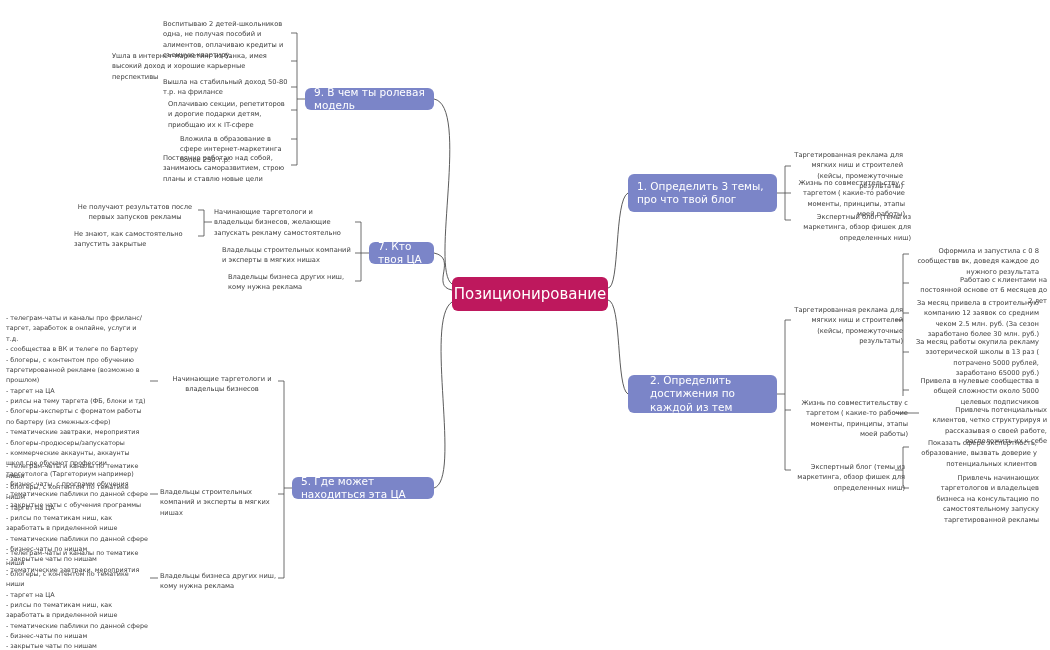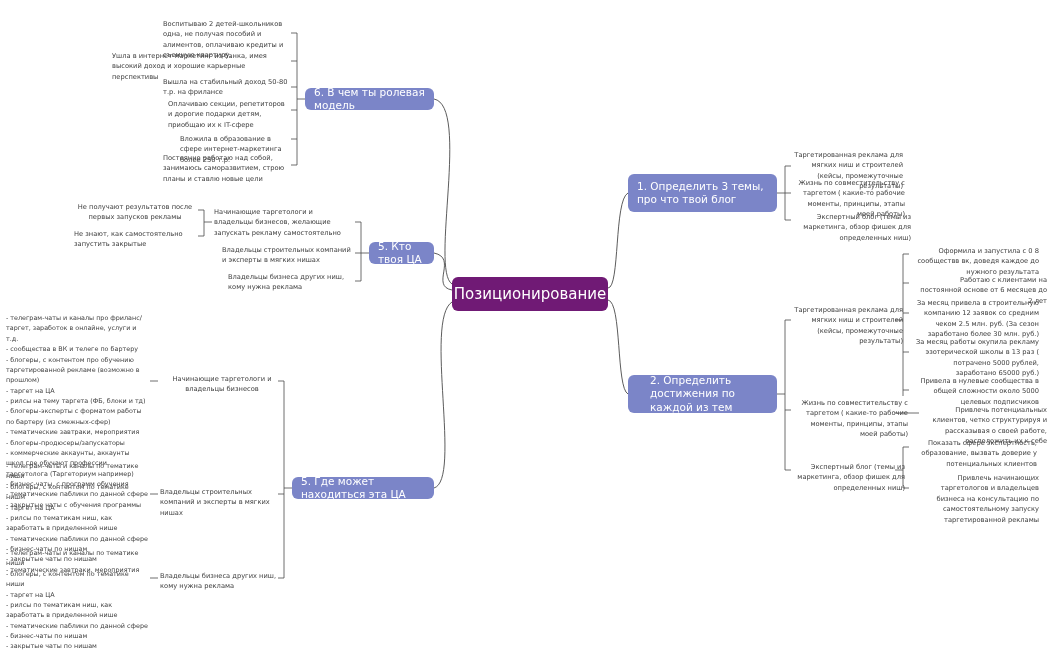--- a/index.html
+++ b/index.html
@@ -12,21 +12,21 @@
   #canvas{position:absolute;inset:0;width:1050px;height:650px;}
   #links{position:absolute;left:0;top:0;width:1050px;height:650px;overflow:visible;}
 
   .node{
     position:absolute;box-sizing:border-box;
     border-radius:6px;color:#ffffff;
     display:flex;align-items:center;
     line-height:1.25;
   }
   .node.central{
-    background:#701a75;
+    background:#be185d;
     font-size:15px;
     padding:10px 16px;
     justify-content:center;
   }
   .node.branch{
     background:#7b85c8;
     font-size:10.5px;
     padding:7px 9px;
   }
 
@@ -128,25 +128,25 @@
 
   <div class="node branch" style="left:628px;top:174px;width:149px;height:38px;">
     <span>1. Определить 3 темы, про что твой блог</span>
   </div>
 
   <div class="node branch" style="left:628px;top:375px;width:149px;height:38px;padding-left:22px;">
     <span>2. Определить достижения по каждой из тем</span>
   </div>
 
   <div class="node branch" style="left:305px;top:88px;width:129px;height:22px;">
-    <span>6. В чем ты ролевая модель</span>
+    <span>9. В чем ты ролевая модель</span>
   </div>
 
   <div class="node branch" style="left:369px;top:242px;width:65px;height:22px;">
-    <span>5. Кто твоя ЦА</span>
+    <span>7. Кто твоя ЦА</span>
   </div>
 
   <div class="node branch" style="left:292px;top:477px;width:142px;height:22px;">
     <span>5. Где может находиться эта ЦА</span>
   </div>
 
   <div class="leaf r" style="left:793px;top:150px;width:110px;">Таргетированная реклама для мягких ниш и строителей (кейсы, промежуточные результаты)</div>
   <div class="leaf r" style="left:793px;top:178px;width:112px;">Жизнь по совместительству с таргетом ( какие-то рабочие моменты, принципы, этапы моей работы)</div>
   <div class="leaf r" style="left:793px;top:212px;width:118px;">Экспертный блог (темы из маркетинга, обзор фишек для определенных ниш)</div>
 

